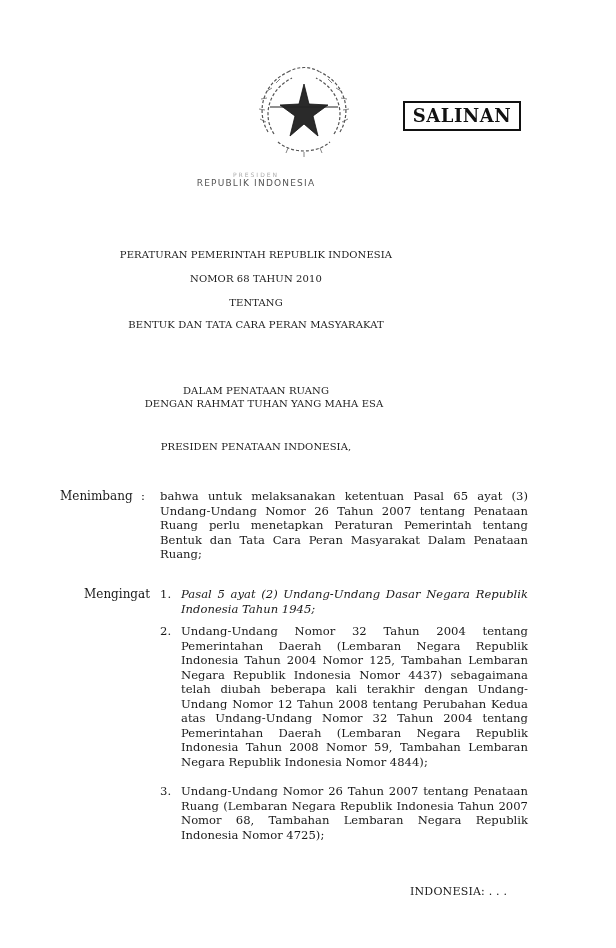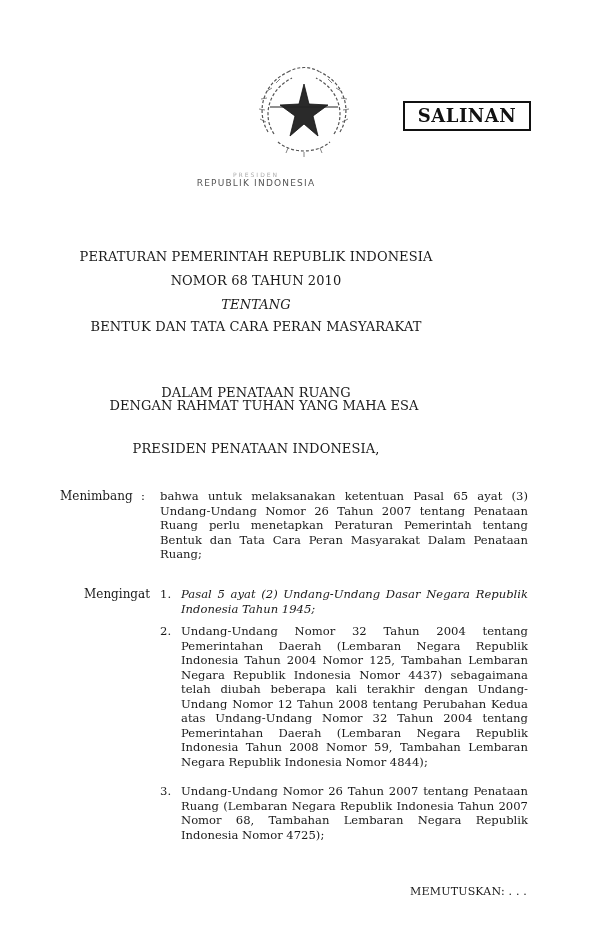--- a/index.html
+++ b/index.html
@@ -6,29 +6,29 @@
     body {
       width: 616px; height: 948px; position: relative; overflow: hidden;
       font-family: "DejaVu Serif", serif; color: #1a1a1a;
     }
     .abs { position: absolute; }
     .center { position: absolute; left: 0; width: 512px; text-align: center; }
     .emblem { left: 248px; top: 62px; width: 112px; height: 100px; }
     .emb-cap1 { top: 171px; font-family: "DejaVu Sans", sans-serif; font-size: 6px; letter-spacing: 2px; color: #aaa; }
     .emb-cap2 { top: 178px; font-family: "DejaVu Sans", sans-serif; font-size: 9px; letter-spacing: 1.2px; color: #555; }
     .salinan {
-      left: 403px; top: 101px; width: 128px; height: 30px;
+      left: 403px; top: 101px; width: 118px; height: 30px;
       border: 2px solid #111; box-sizing: border-box;
       font-family: "DejaVu Serif", serif; font-weight: bold; font-size: 18px;
       text-align: center; line-height: 26px; letter-spacing: 0.5px; color: #111;
     }
-    .title-line { font-size: 13px; letter-spacing: 0.1px; }
+    .title-line { font-size: 10px; letter-spacing: 0.1px; }
     .t1 { top: 249px; }
     .t2 { top: 273px; }
-    .t3 { top: 297px; font-style: italic; }
+    .t3 { top: 297px; }
     .t4 { top: 319px; }
     .t5 { top: 342px; margin-top: 43px; }
     .t6 { top: 398px; padding-left: 8px; }
     .t7 { top: 441px; }
     .label { font-size: 12px; }
     .colon { font-size: 11.6px; }
     .para {
       font-size: 11.6px; line-height: 14.5px; text-align: justify;
     }
     .para .last { text-align-last: left; }
@@ -87,13 +87,13 @@
 <div class="abs num" style="left:160px; top:624px;">2.</div>
 <div class="abs para" style="left:181px; top:624px; width:347px;">
   <div class="last">Undang-Undang Nomor 32 Tahun 2004 tentang Pemerintahan Daerah (Lembaran Negara Republik Indonesia Tahun 2004 Nomor 125, Tambahan Lembaran Negara Republik Indonesia Nomor 4437) sebagaimana telah diubah beberapa kali terakhir dengan Undang-Undang Nomor 12 Tahun 2008 tentang Perubahan Kedua atas Undang-Undang Nomor 32 Tahun 2004 tentang Pemerintahan Daerah (Lembaran Negara Republik Indonesia Tahun 2008 Nomor 59, Tambahan Lembaran Negara Republik Indonesia Nomor 4844);</div>
 </div>
 
 <div class="abs num" style="left:160px; top:784px;">3.</div>
 <div class="abs para" style="left:181px; top:784px; width:347px;">
   <div class="last">Undang-Undang Nomor 26 Tahun 2007 tentang Penataan Ruang (Lembaran Negara Republik Indonesia Tahun 2007 Nomor 68, Tambahan Lembaran Negara Republik Indonesia Nomor 4725);</div>
 </div>
 
-<div class="abs footer">MEMUTUSKAN: . . .</div>
+<div class="abs footer">INDONESIA: . . .</div>
 
 </body></html>

